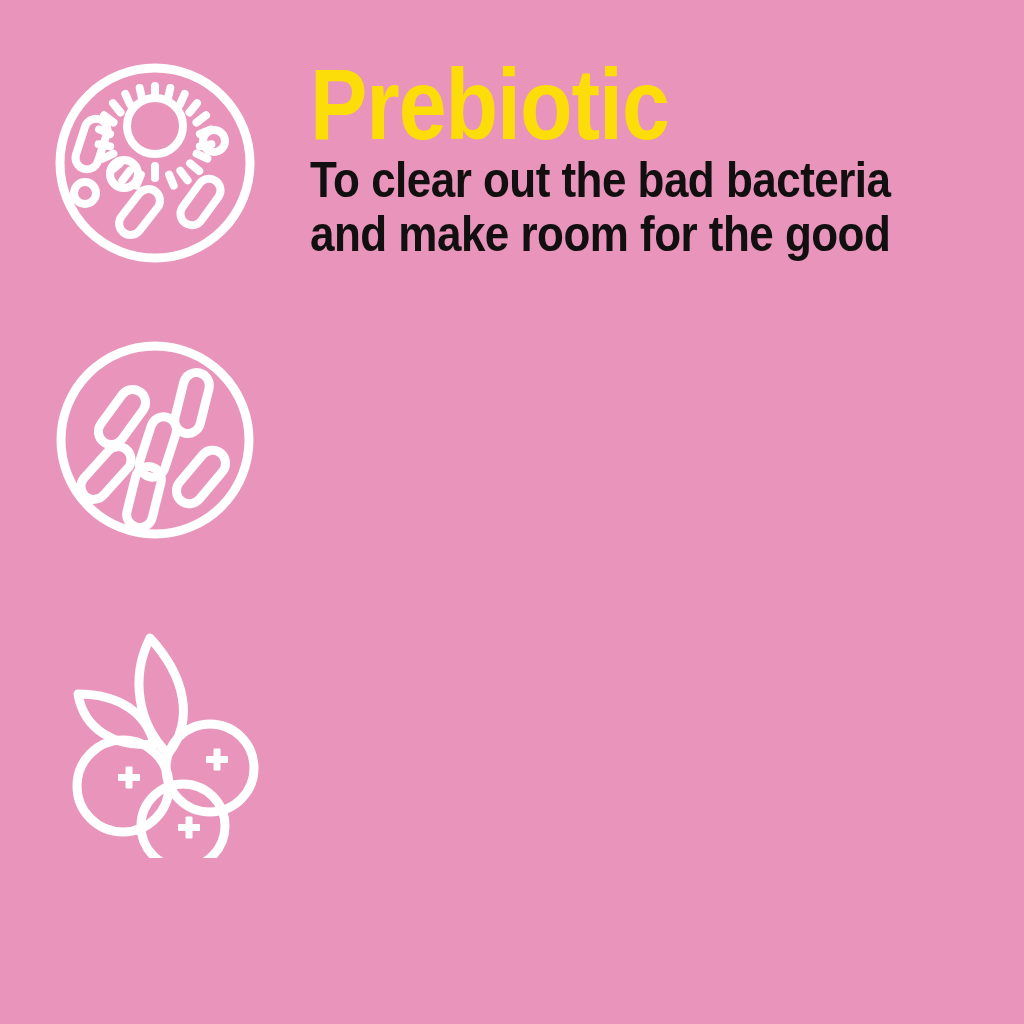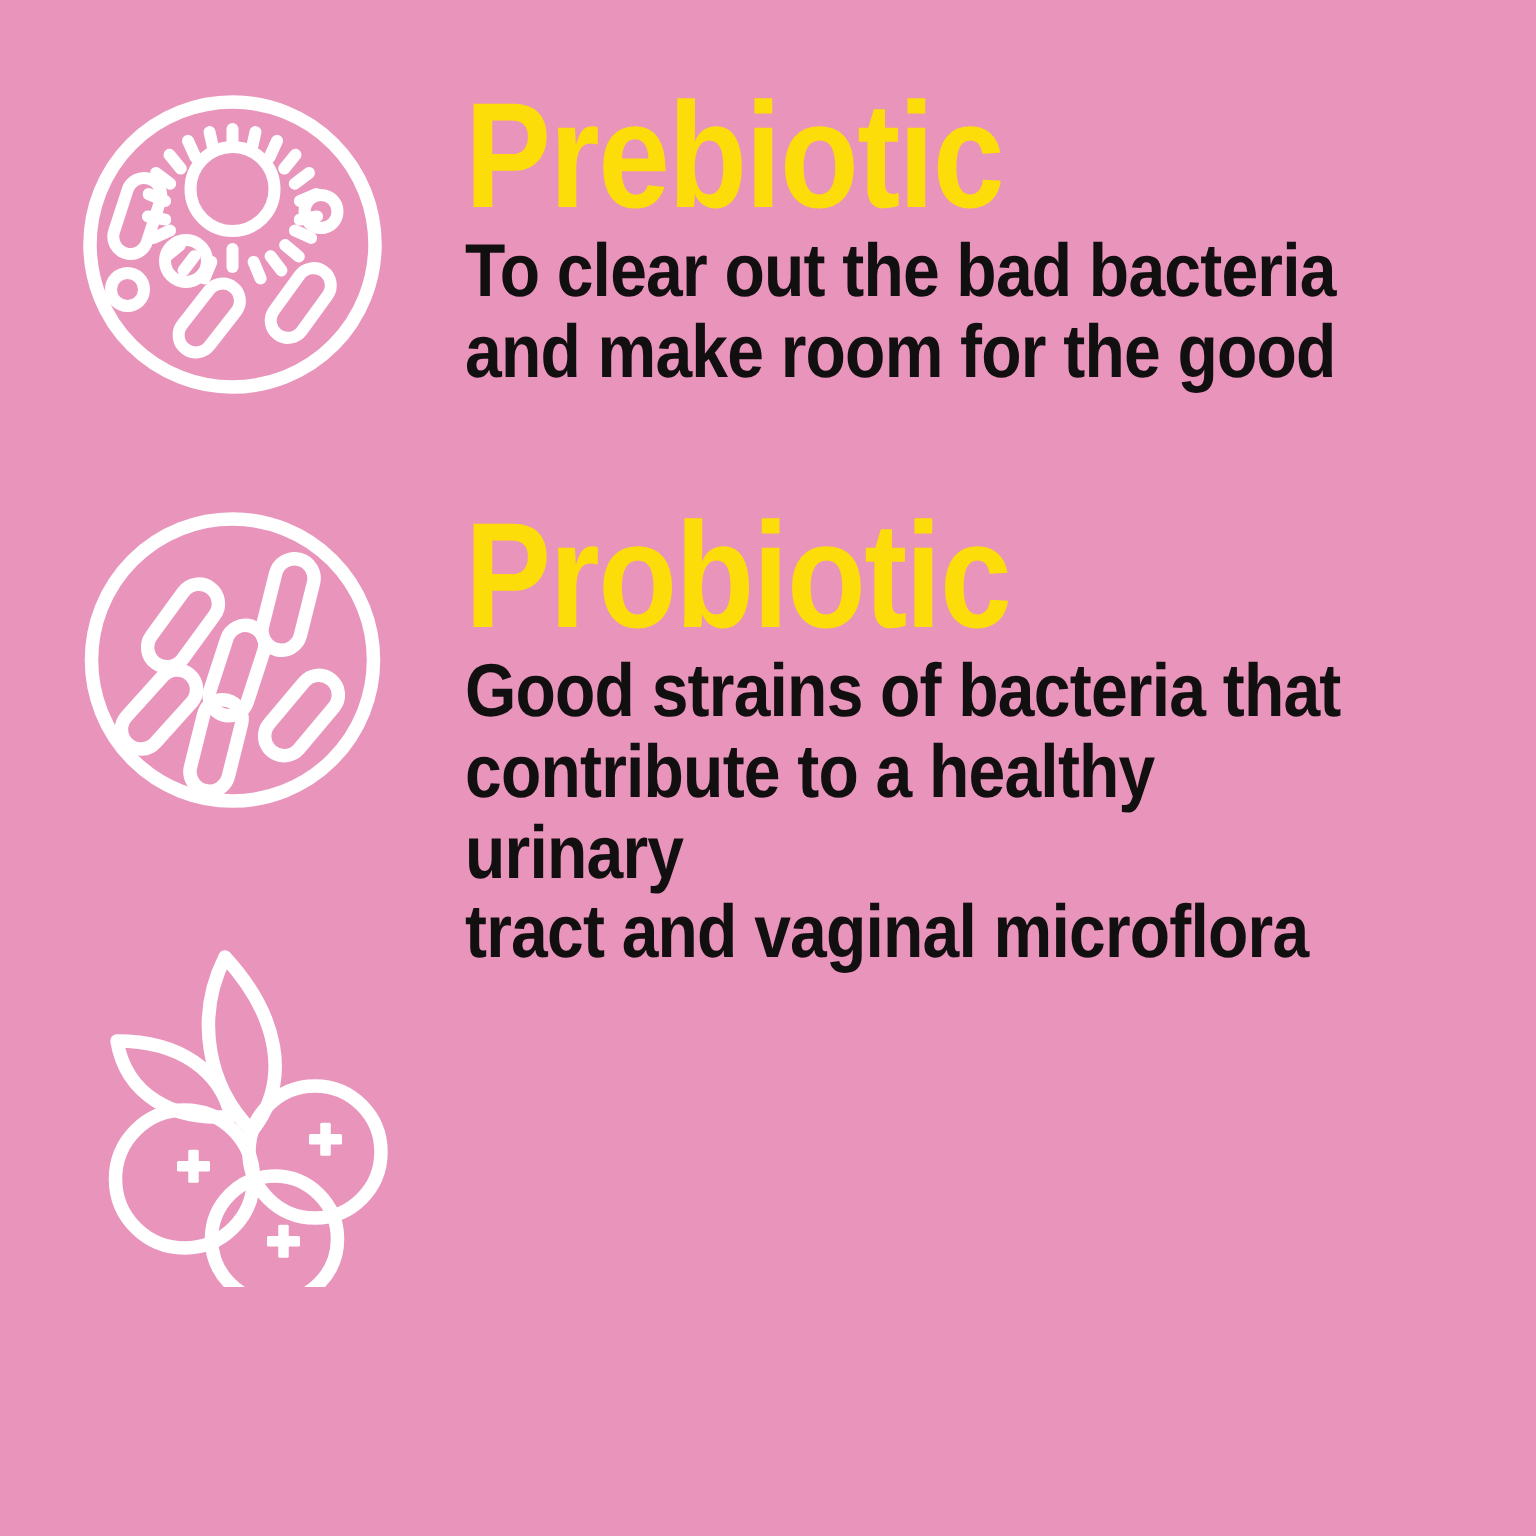--- a/index.html
+++ b/index.html
@@ -144,26 +144,20 @@
         <circle cx="102" cy="102" r="94" fill="none" stroke="#ffffff" stroke-width="9"></circle>
 
         <rect x="56" y="48" width="26" height="62" rx="13" fill="none" stroke="#ffffff" stroke-width="9" transform="rotate(36 69 79)"></rect>
         <rect x="126" y="34" width="26" height="62" rx="13" fill="none" stroke="#ffffff" stroke-width="9" transform="rotate(14 139 65)"></rect>
         <rect x="92" y="78" width="26" height="62" rx="13" fill="none" stroke="#ffffff" stroke-width="9" transform="rotate(18 105 109)"></rect>
         <rect x="40" y="104" width="26" height="62" rx="13" fill="none" stroke="#ffffff" stroke-width="9" transform="rotate(42 53 135)"></rect>
         <rect x="78" y="128" width="26" height="62" rx="13" fill="none" stroke="#ffffff" stroke-width="9" transform="rotate(14 91 159)"></rect>
         <rect x="135" y="108" width="26" height="62" rx="13" fill="none" stroke="#ffffff" stroke-width="9" transform="rotate(40 148 139)"></rect>
       </svg>
     </div>
-    <div class="text-cell">
-      <h2 class="benefit-title" style="color: rgb(252, 221, 9);">Probiotic</h2>
-      <p class="benefit-desc" style="color: rgb(18, 15, 16);">Good strains of bacteria that
-contribute to a healthy urinary
-tract and vaginal microflora</p>
-    </div>
   </div>
 
   <div class="benefit-row" id="row-cranberry">
     <div class="icon-cell">
       <svg width="210" height="230" viewBox="0 0 210 230" aria-hidden="true">
         <g fill="none" stroke="#ffffff" stroke-width="9" stroke-linejoin="round">
 
           <path d="M100 10 C 135 48, 145 92, 118 126 C 88 96, 80 50, 100 10 Z"></path>
 
           <path d="M28 66 C 70 66, 97 86, 104 116 C 66 120, 34 102, 28 66 Z"></path>

